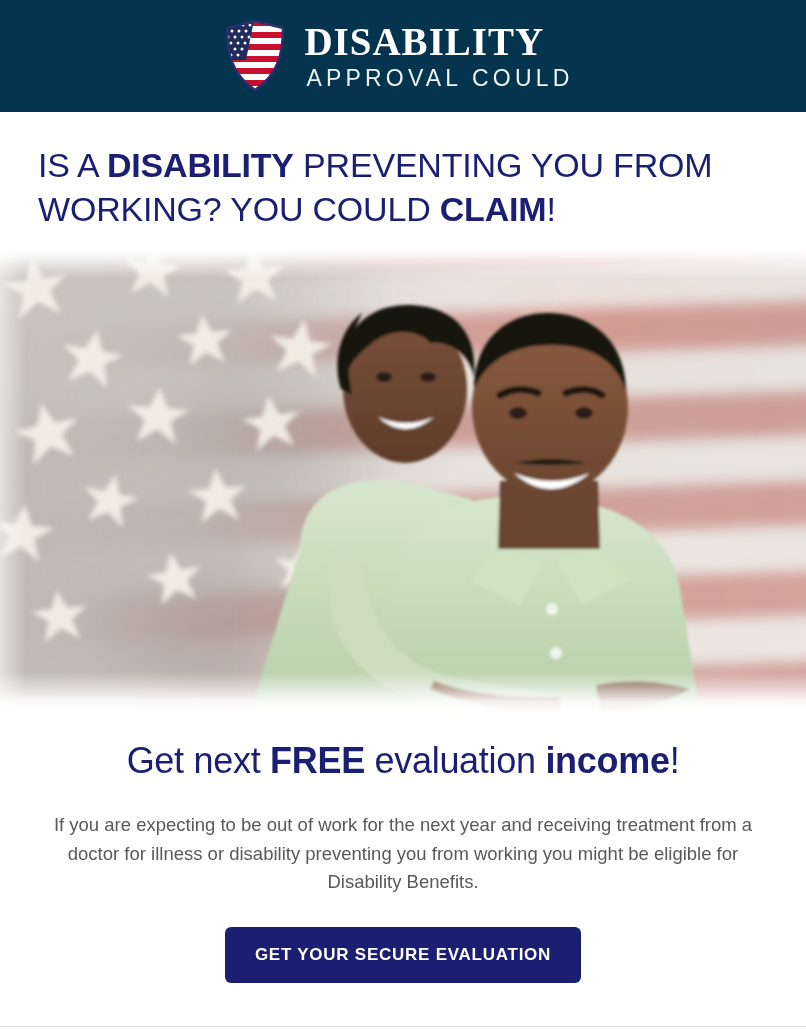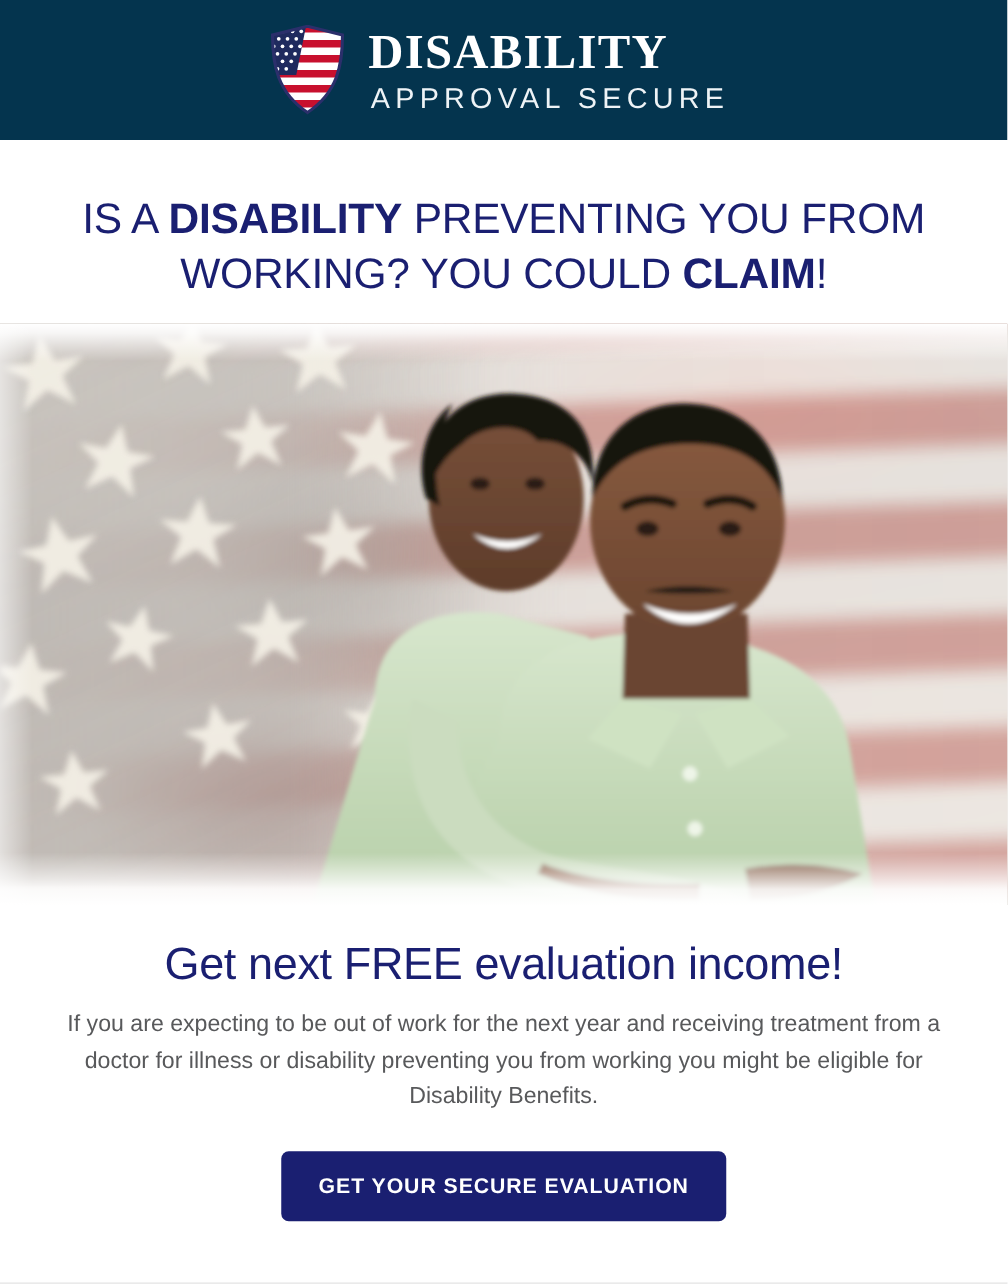--- a/index.html
+++ b/index.html
@@ -51,23 +51,22 @@
     font-weight: normal;
     font-size: 23px;
     color: #eef3f6;
     letter-spacing: 4.2px;
     margin-top: 6px;
     padding-left: 2px;
   }
 
   
   .headline {
-    margin: 10px;
+    margin: 0;
     padding: 32px 38px 0 38px;
-    text-align: center;
     color: #1a1f71;
     font-size: 34px;
     font-weight: normal;
     line-height: 1.28;
     letter-spacing: -0.2px;
   }
   .headline b { font-weight: bold; }
 
   
   .hero {
@@ -135,23 +134,23 @@
   
   .content { padding: 0 28px; text-align: center; }
   .subheadline {
     margin: 26px 0 0 0;
     font-size: 36px;
     font-weight: normal;
     color: #1a1f71;
     line-height: 1.15;
     letter-spacing: -0.3px;
   }
-  .subheadline b { font-weight: normal; }
+  .subheadline b { font-weight: bold; }
   .lead {
-    margin: 14px auto 0 auto;
+    margin: 30px auto 0 auto;
     max-width: 716px;
     font-size: 18.5px;
     line-height: 1.52;
     color: #58595b;
   }
   .kicker {
     margin: 30px auto 0 auto;
     max-width: 716px;
     font-size: 18.5px;
     line-height: 1.5;
@@ -224,21 +223,21 @@
             <circle cx="18" cy="29" r="1.5"></circle>
             <circle cx="7" cy="35" r="1.5"></circle>
               <circle cx="14" cy="35" r="1.5"></circle>
           </g>
         </g>
         <path d="M31 1 L59 8 C59 32 55 54 31 70 C7 54 3 32 3 8 Z" fill="none" stroke="#2b2f6b" stroke-width="2.5"></path>
       </svg>
     </span>
     <div class="brand-text">
       <span class="brand-title">DISABILITY</span>
-      <span class="brand-subtitle">APPROVAL SECURE</span>
+      <span class="brand-subtitle">APPROVAL COULD</span>
     </div>
   </div>
 </header>
 
 <h1 class="headline"><span>IS A </span><b>DISABILITY</b><span> PREVENTING YOU FROM WORKING? YOU COULD </span><b>CLAIM</b><span>!</span></h1>
 
 <div class="hero">
   <div class="hero-bg"></div>
   <div class="hero-stripes"></div>
   <div class="hero-canton"></div>

